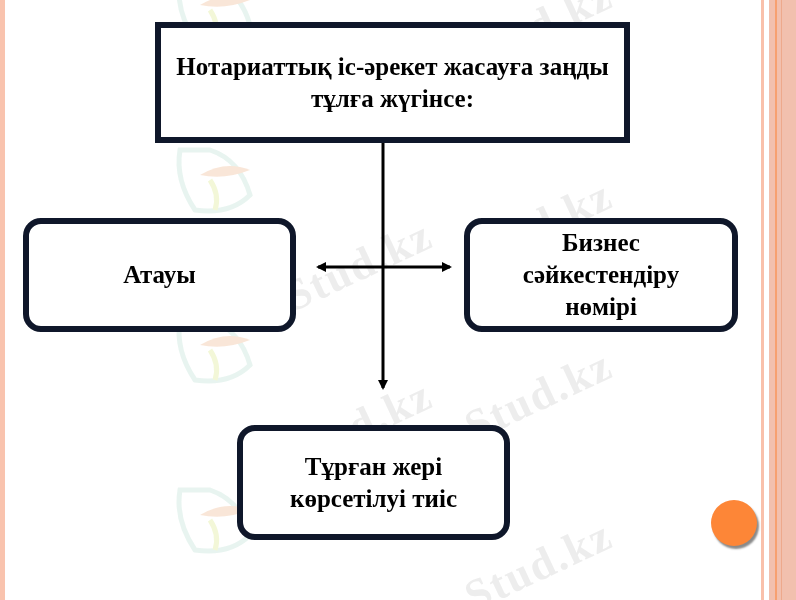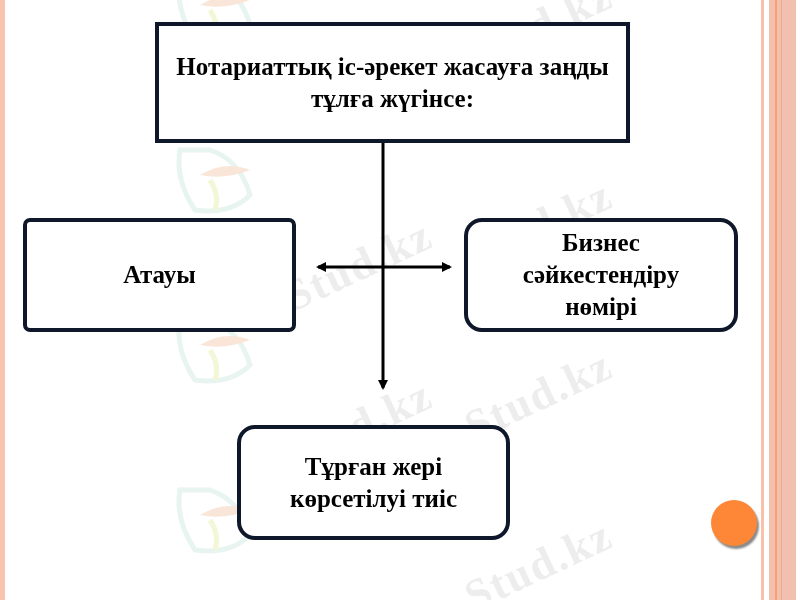--- a/index.html
+++ b/index.html
@@ -2,21 +2,21 @@
 <html><head>
 <meta charset="utf-8">
 <style>
   html, body { margin:0; padding:0; }
   body { width:796px; height:600px; position:relative; overflow:hidden; background:#ffffff; font-family:"Liberation Serif", serif; }
   .left-stripe { position:absolute; left:0; top:0; width:5px; height:600px; background:#f9c3ae; }
   .right-panel { position:absolute; left:769px; top:0; width:27px; height:600px; background:#f2c0ae; }
   .r-line { position:absolute; top:0; height:600px; }
   .watermark { position:absolute; color:#e7e7e7; font-family:"Liberation Serif", serif; font-size:44px; font-weight:bold; transform:rotate(-25deg); white-space:nowrap; letter-spacing:2px; pointer-events:none; opacity:0.75; }
   .logo { position:absolute; width:90px; height:80px; pointer-events:none; opacity:0.7; }
-  .box { position:absolute; background:#fff; border:4px solid #0f172a; display:flex; align-items:center; justify-content:center; text-align:center; font-weight:bold; color:#000; font-size:25px; line-height:32px; box-sizing:border-box; }
+  .box { position:absolute; background:#fff; border:6px solid #0f172a; display:flex; align-items:center; justify-content:center; text-align:center; font-weight:bold; color:#000; font-size:25px; line-height:32px; box-sizing:border-box; }
   .round { border-radius:18px; }
   svg.lines { position:absolute; left:0; top:0; }
   .dot { position:absolute; left:711px; top:500px; width:46px; height:46px; border-radius:50%; background:#fd8637; box-shadow:2px 3px 2px #8a8a8a; }
 </style>
 </head>
 <body>
 
 <div class="left-stripe"></div>
 
 <svg class="logo" style="left:170px;top:-30px;" viewBox="0 0 90 80">
@@ -56,21 +56,21 @@
   </defs>
   <line x1="383" y1="143" x2="383" y2="388" stroke="#000" stroke-width="3" marker-end="url(#ah)"></line>
   <line x1="383" y1="267" x2="318" y2="267" stroke="#000" stroke-width="3" marker-end="url(#ah)"></line>
   <line x1="383" y1="267" x2="450" y2="267" stroke="#000" stroke-width="3" marker-end="url(#ah)"></line>
 </svg>
 
 <div class="box" style="left:155px;top:22px;width:475px;height:121px;padding:0 10px;">
   <span>Нотариаттық іс-әрекет жасауға заңды тұлға жүгінсе:</span>
 </div>
 
-<div class="box round" style="left:23px;top:218px;width:273px;height:114px;border-radius:7px;">
+<div class="box round" style="left:23px;top:218px;width:273px;height:114px;">
   <span>Атауы</span>
 </div>
 
 <div class="box round" style="left:464px;top:218px;width:274px;height:114px;padding:4px 20px;">
   <span>Бизнес сәйкестендіру нөмірі</span>
 </div>
 
 <div class="box round" style="left:237px;top:425px;width:273px;height:115px;padding:8px 20px;">
   <span>Тұрған жері көрсетілуі тиіс</span>
 </div>

